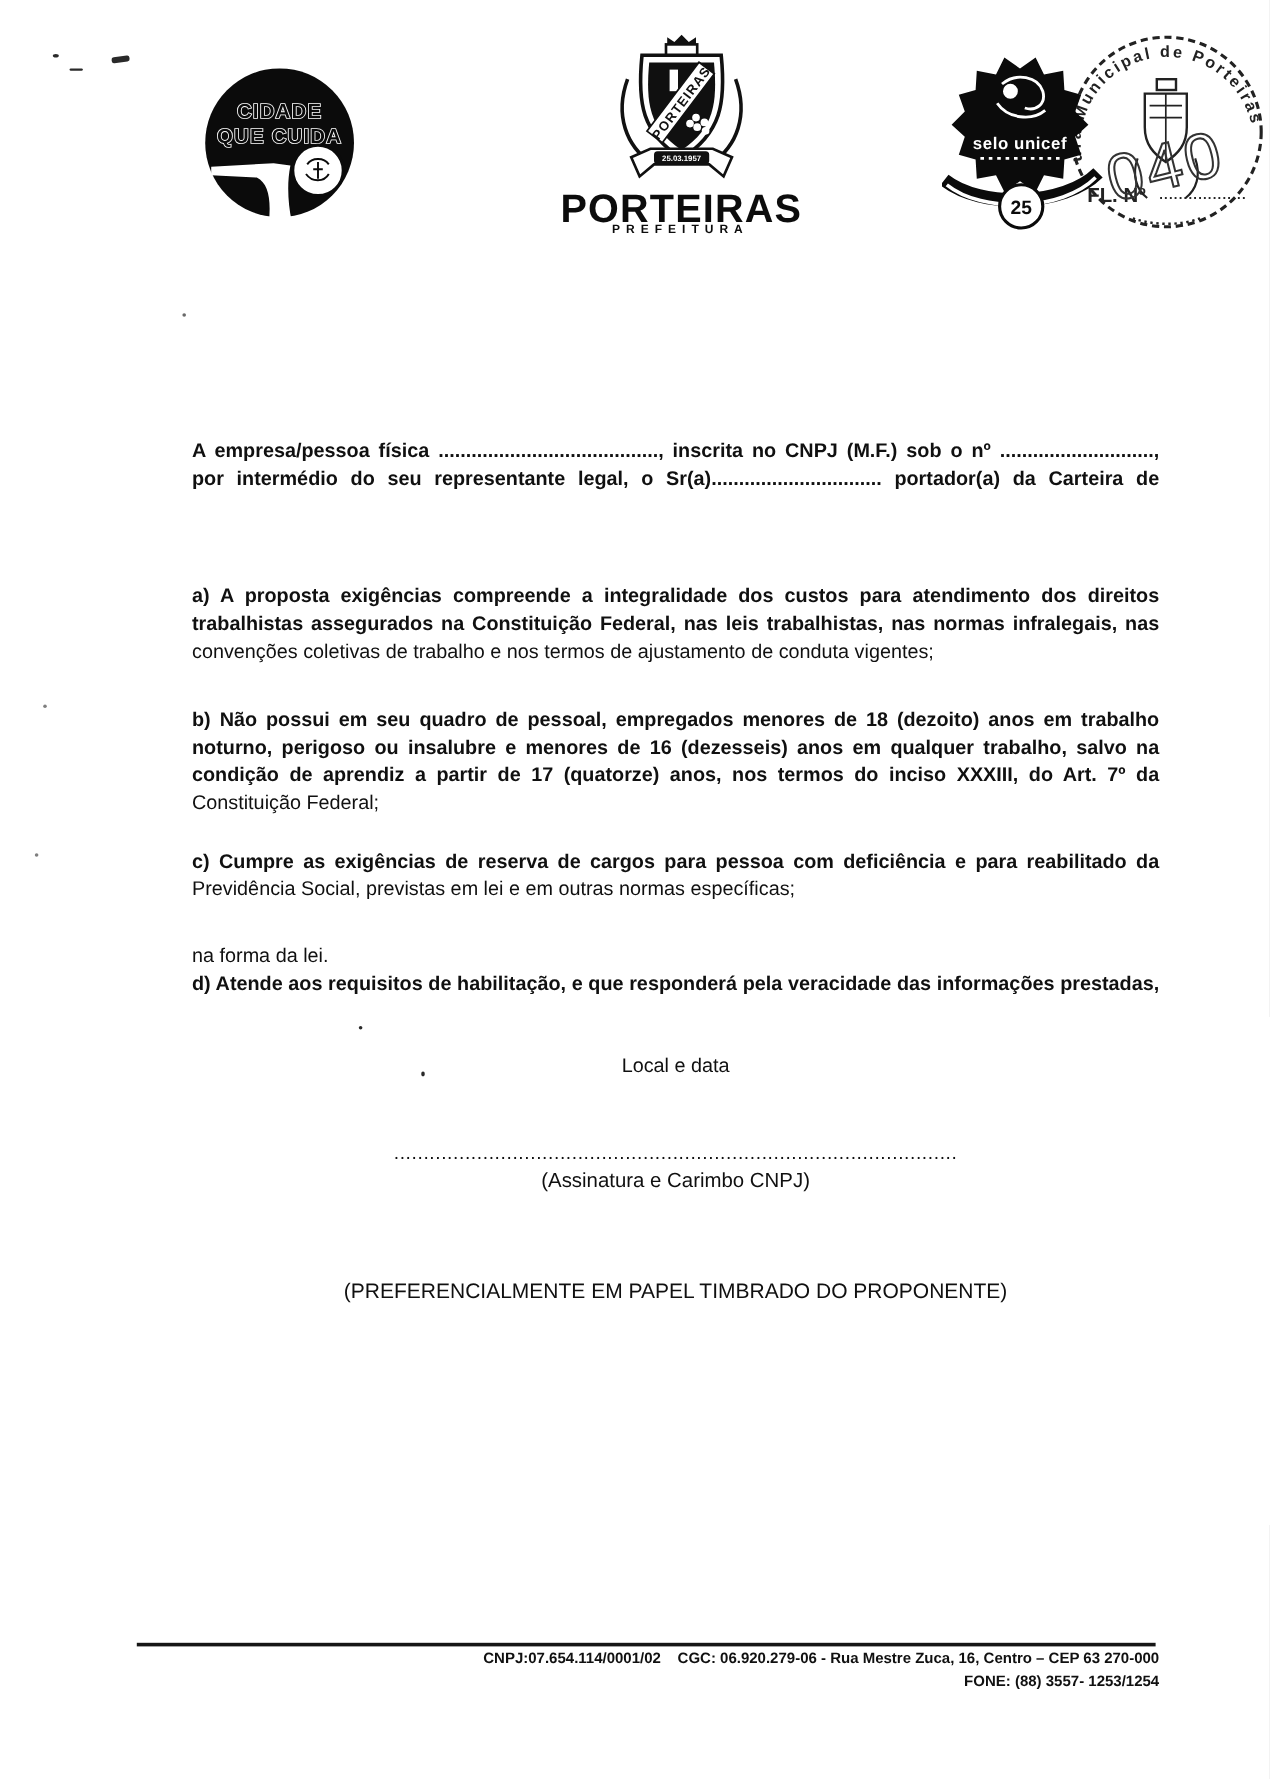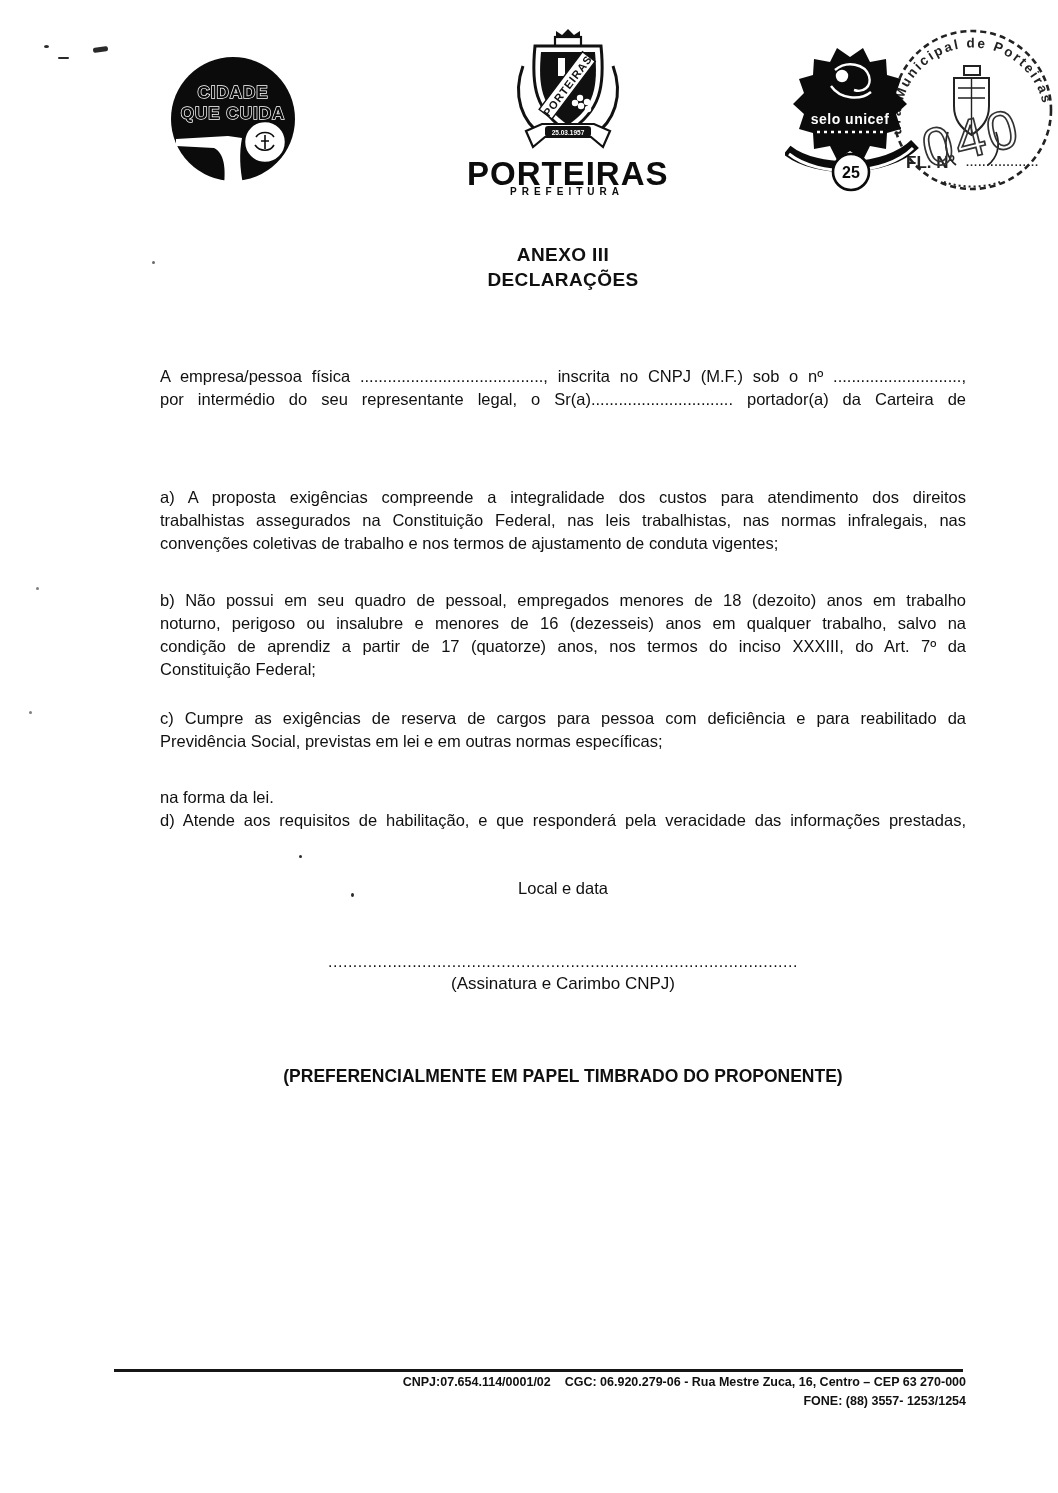--- a/index.html
+++ b/index.html
@@ -6,26 +6,26 @@
   .page{
     position:relative;width:1058px;height:1493px;background:#ffffff;
     font-family:"Liberation Sans",sans-serif;color:#101010;overflow:hidden;
     margin:0 auto;
   }
   .abs{position:absolute;}
   .content{left:160px;width:806px;}
   .title-block{top:242px;text-align:center;font-weight:bold;font-size:19px;line-height:25px;letter-spacing:.4px;}
   .body-text{font-size:16.5px;line-height:23px;}
   .line{display:block;text-align:left;}
-  .j{text-align:justify;text-align-last:justify;}
+  .j{text-align:justify;text-align-last:justify;font-weight:bold;}
   .bold{font-weight:bold;}
   .center{text-align:center;}
   .sig-dots{top:953px;text-align:center;font-size:16px;letter-spacing:.5px;}
   .sig-caption{top:974px;text-align:center;font-size:17px;}
-  .notice{top:1066px;text-align:center;font-weight:bold;font-size:17.5px;}
+  .notice{top:1066px;text-align:center;font-weight:normal;font-size:17.5px;}
   .footer-rule{left:114px;top:1369px;width:849px;height:3px;background:#161616;}
   .footer-line{left:160px;width:806px;text-align:right;font-size:12.5px;font-weight:bold;white-space:pre;}
   .wordmark{left:467px;top:155px;width:200px;text-align:center;font-weight:800;font-size:33px;letter-spacing:1px;color:#0c0c0c;}
   .wordmark-sub{left:467px;top:186px;width:200px;text-align:center;font-weight:600;font-size:10px;letter-spacing:5px;color:#0c0c0c;}
   .artifact{position:absolute;background:#2a2a2a;border-radius:50%;}
   svg text{font-family:"Liberation Sans",sans-serif;}
 </style>
 </head>
 <body>
 
@@ -112,24 +112,20 @@
     <text x="65" y="82" text-anchor="middle" font-size="14" font-weight="bold" fill="#fff" letter-spacing=".5">selo unicef</text>
     <path d="M 32,90 L 100,90" stroke="#fff" stroke-width="2.4" stroke-dasharray="3 4"></path>
     <g fill="none">
       <path d="M 2,108 C 32,132 102,130 130,102" stroke="#0b0b0b" stroke-width="11"></path>
       <path d="M 4,112 C 34,136 100,134 128,106" stroke="#fff" stroke-width="3"></path>
     </g>
     <circle cx="66" cy="130" r="18" fill="#fff" stroke="#0b0b0b" stroke-width="2.6"></circle>
     <text x="66" y="136" text-anchor="middle" font-size="16" font-weight="bold" fill="#0b0b0b">25</text>
   </svg>
 
-  <div class="abs content title-block">
-    <div>ANEXO III</div>
-    <div>DECLARAÇÕES</div>
-  </div>
 
   <div class="abs content body-text" style="top:365px;">
     <span class="line j">A empresa/pessoa física ........................................, inscrita no CNPJ (M.F.) sob o nº ............................,</span>
     <span class="line j">por intermédio do seu representante legal, o Sr(a)............................... portador(a) da Carteira de</span>
   </div>
 
   <div class="abs content body-text" style="top:486px;">
     <span class="line j">a) A proposta exigências compreende a integralidade dos custos para atendimento dos direitos</span>
     <span class="line j">trabalhistas assegurados na Constituição Federal, nas leis trabalhistas, nas normas infralegais, nas</span>
     <span class="line">convenções coletivas de trabalho e nos termos de ajustamento de conduta vigentes;</span>

